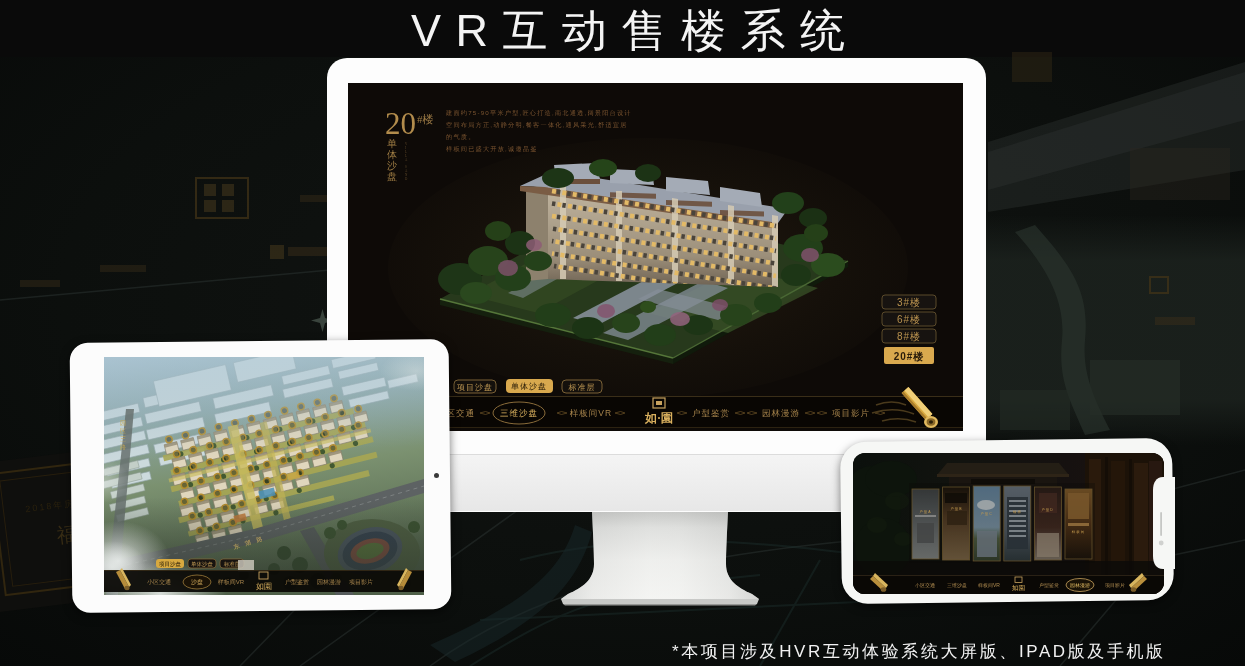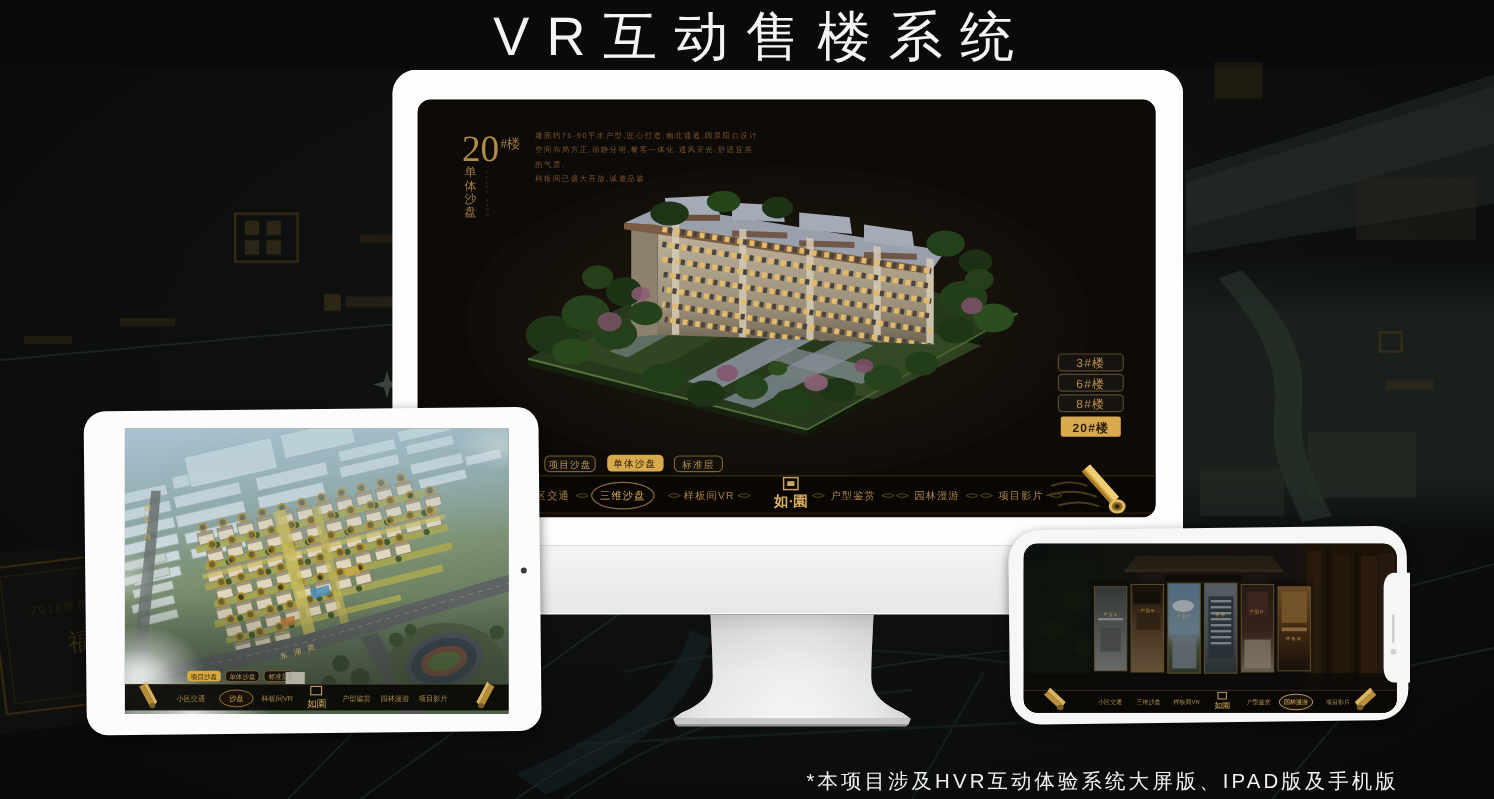--- a/index.html
+++ b/index.html
@@ -111,21 +111,21 @@
         <stop offset="55%" stop-color="#ededeb"></stop>
           <stop offset="100%" stop-color="#f8f8f6"></stop>
       </linearGradient>
     </defs>
     <path d="M52,0 L188,0 C187,20 186,40 186,52 C186,68 198,76 212,82 L219,87 L21,87 L28,82 C42,76 54,68 54,52 C54,40 53,20 52,0 Z" fill="url(#standv)"></path>
     <path d="M52,0 L188,0 C187,20 186,40 186,52 C186,68 198,76 212,82 L219,87 L21,87 L28,82 C42,76 54,68 54,52 C54,40 53,20 52,0 Z" fill="url(#standg)" opacity="0.5"></path>
     <path d="M21,87 L219,87 L217,92 L23,92 Z" fill="#c8c9c7"></path>
     <path d="M23,92 L217,92 L215,93.5 L25,93.5 Z" fill="#969795"></path>
   </svg>
 
-  <div class="abs" style="left:348px;top:83px;width:615px;height:348px;background:#0e0a07;overflow:hidden;border-radius:11px;">
+  <div class="abs" style="left:348px;top:83px;width:615px;height:348px;background:#0e0a07;overflow:hidden;">
     <svg style="position:absolute;left:0;top:0" width="615" height="348" viewBox="0 0 615 348">
       <defs>
         <radialGradient id="mglow" cx="50%" cy="50%" r="60%">
           <stop offset="0%" stop-color="#231a10"></stop>
             <stop offset="60%" stop-color="#15100a"></stop>
             <stop offset="100%" stop-color="#0e0a07"></stop>
         </radialGradient>
         <linearGradient id="wallg" x1="0" y1="0" x2="0" y2="1">
           <stop offset="0%" stop-color="#c3b7a2"></stop>
             <stop offset="70%" stop-color="#9c8f7a"></stop>

